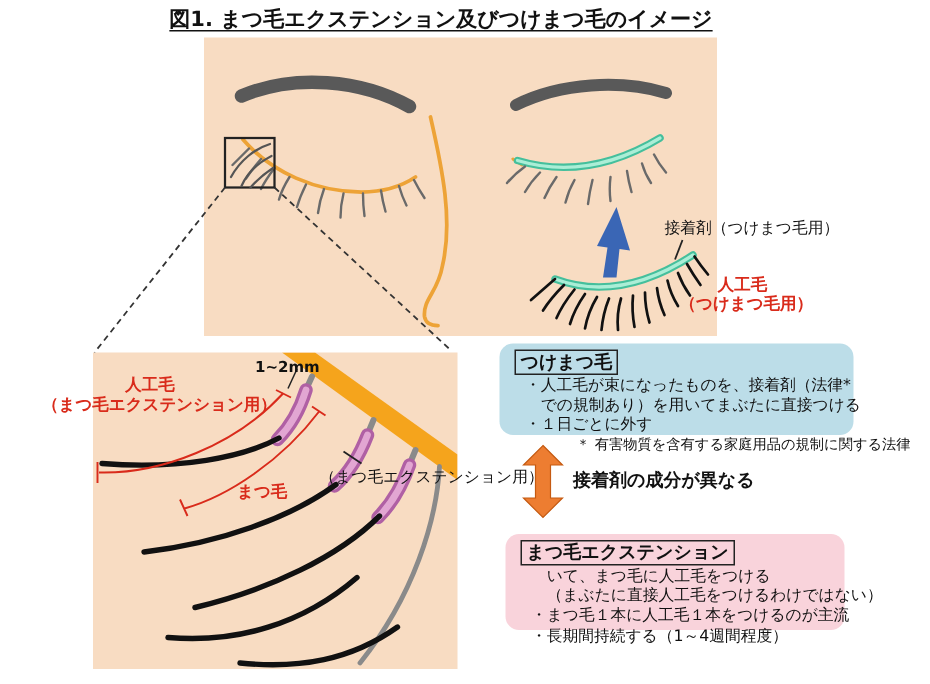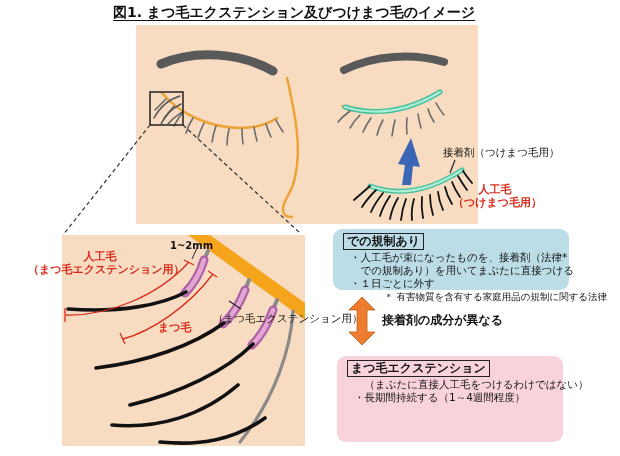--- a/index.html
+++ b/index.html
@@ -20,21 +20,21 @@
   .center{text-align:center;}
   #gap-label{left:170px;top:240px;font-size:10px;font-weight:600;}
   #zoom-artificial-label{left:28px;top:251px;width:144px;font-size:11px;}
   #zoom-matsuge-label{left:158px;top:322px;font-size:11px;}
   #zoom-glue-label{left:213px;top:312px;font-size:10.5px;}
   #zoom-glue-label .l1{margin-left:8px;}
   #face-glue-label{left:443px;top:146px;font-size:10.5px;}
   #face-artificial-label{left:453px;top:184px;width:84px;font-size:11px;}
   .infobox{position:absolute;z-index:3;border-radius:9px;}
   #box-false{left:333px;top:229px;width:236px;height:61px;background:#bcdde8;}
-  #box-ext{left:337px;top:356px;width:226px;height:86px;background:#f9d3db;}
+  #box-ext{left:337px;top:356px;width:226px;height:64px;background:#f9d3db;}
   .infobox .boxtitle{display:inline-block;margin:4px 0 0 10px;padding:0 3px;
     border:1.5px solid #222;font-size:12px;font-weight:bold;line-height:1.25;}
   .infobox .lines{margin:1px 0 0 17px;font-size:10.5px;line-height:13.2px;white-space:nowrap;}
   #footnote{left:384px;top:292px;font-size:9.5px;z-index:3;}
   #compare-arrow{position:absolute;left:346px;top:296px;z-index:3;}
   #compare-label{left:382px;top:314px;font-size:12px;font-weight:600;z-index:3;}
 </style>
 </head>
 <body>
 
@@ -114,34 +114,36 @@
 </div>
 
 <div class="lbl" id="face-glue-label">接着剤（つけまつ毛用）</div>
 
 <div class="lbl red center" id="face-artificial-label">
   <div>人工毛</div>
   <div>（つけまつ毛用）</div>
 </div>
 
 <div class="infobox" id="box-false">
-  <span class="boxtitle">での規制あり</span>
+  <span class="boxtitle">つけまつ毛</span>
   <div class="lines">
     <div>・人工毛が束になったものを、接着剤（法律*</div>
     <div>　での規制あり）を用いてまぶたに直接つける</div>
     <div>・１日ごとに外す</div>
   </div>
 </div>
 
 <div class="lbl" id="footnote">＊ 有害物質を含有する家庭用品の規制に関する法律</div>
 
 <svg id="compare-arrow" width="32" height="50" viewBox="0 0 32 50">
   <polygon points="16,1 29,14 21,14 21,36 29,36 16,49 3,36 11,36 11,14 3,14" fill="#ed7d31" stroke="#c55a11" stroke-width="0.8"></polygon>
 </svg>
 <div class="lbl" id="compare-label">接着剤の成分が異なる</div>
 
 <div class="infobox" id="box-ext">
   <span class="boxtitle">まつ毛エクステンション</span>
   <div class="lines">
+    <div>　いて、まつ毛に人工毛をつける</div>
     <div>　（まぶたに直接人工毛をつけるわけではない）</div>
+    <div>・まつ毛１本に人工毛１本をつけるのが主流</div>
     <div>・長期間持続する（1～4週間程度）</div>
   </div>
 </div>
 
 </body></html>

